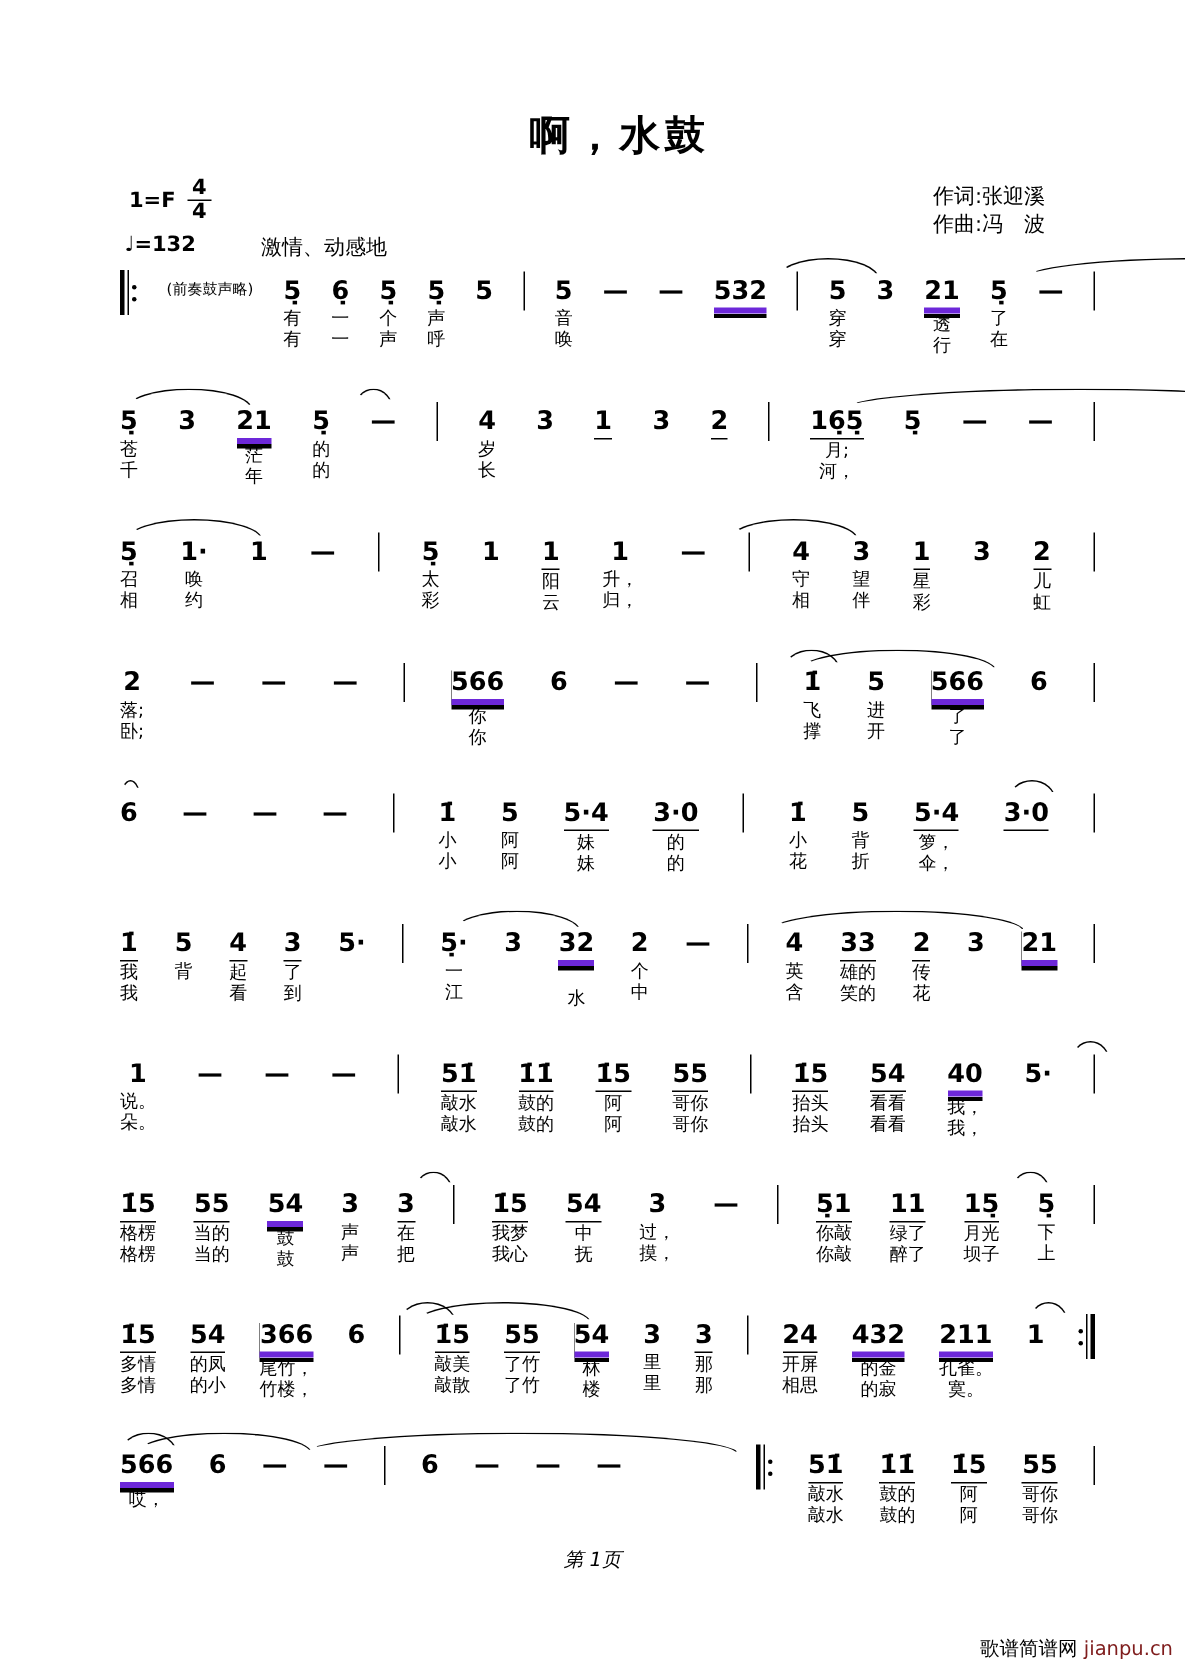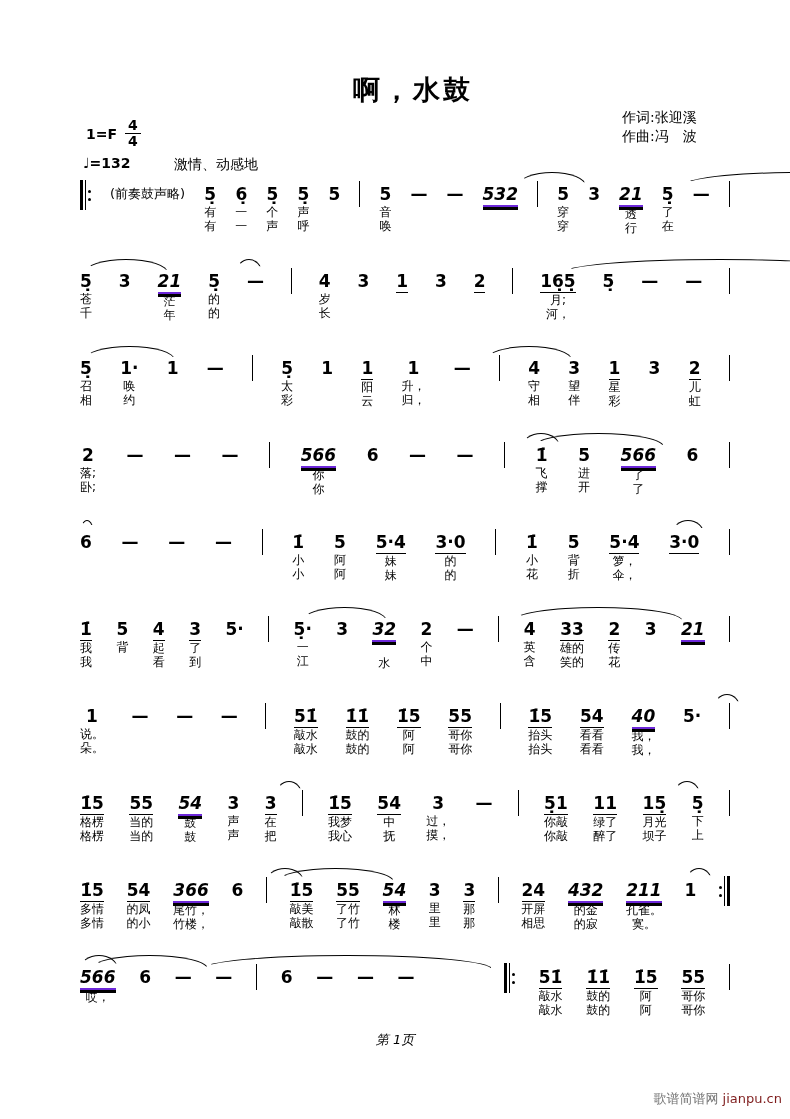--- a/index.html
+++ b/index.html
@@ -7,31 +7,31 @@
        font-family:"DejaVu Sans",sans-serif;color:#000;}
   .title{position:absolute;top:72px;left:0;width:100%;text-align:center;
          font-size:27px;font-weight:bold;font-family:"DejaVu Serif",serif;letter-spacing:3px;margin-left:18px;}
   .keyrow{position:absolute;left:86px;top:118px;display:flex;align-items:center;gap:8px;
           font-size:14px;font-weight:bold;}
   .frac{display:flex;flex-direction:column;align-items:center;line-height:15px;font-size:14px;}
   .frac .num{border-bottom:1px solid #000;padding:0 3px;}
   .frac .den{padding:0 3px;}
   .temporow{position:absolute;left:83px;top:155px;font-size:14px;font-weight:bold;text-align:right;}
   .expr{position:absolute;left:174px;top:156px;font-size:14px;}
-  .credits{position:absolute;left:622px;top:108px;font-size:14px;line-height:19px;white-space:nowrap;}
+  .credits{position:absolute;left:622px;top:122px;font-size:14px;line-height:19px;white-space:nowrap;}
   .systems{position:absolute;left:80px;top:183px;width:650px;}
   .system{position:relative;display:flex;justify-content:space-between;align-items:flex-start;
           height:50px;margin-bottom:37px;}
   .tok{display:flex;flex-direction:column;align-items:center;}
   .note{font-size:17px;font-weight:bold;line-height:22px;height:22px;white-space:nowrap;}
   .note.u1{border-bottom:1px solid #000;}
-  .note.u2{border-bottom:2px solid #6d28d9;box-shadow:0 3px 0 #000;font-style:italic;}
+  .note.u2{border-bottom:4px solid #6d28d9;box-shadow:0 3px 0 #000;}
   .ly{font-size:12px;line-height:14px;height:14px;white-space:nowrap;}
   .bar{width:1px;height:26px;background:#000;margin-top:-2px;}
-  .pre{font-size:13px;line-height:22px;white-space:nowrap;text-align:center;}
+  .pre{font-size:10px;line-height:22px;white-space:nowrap;text-align:center;}
   .gapx{width:42px;height:1px;}
   .rpt{display:flex;gap:2px;height:30px;margin-top:-3px;}
   .rpt .bthick{width:3px;background:#000;height:30px;display:block;}
   .rpt .bthin{width:1px;background:#000;height:30px;display:block;}
   .rpt .rdots{display:flex;flex-direction:column;justify-content:center;gap:5px;}
   .rpt .rdots i{width:3px;height:3px;background:#000;border-radius:50%;display:block;}
   .arc{position:absolute;top:-11px;height:12px;border:1px solid #000;
        border-color:#000 transparent transparent transparent;
        border-radius:50% 50% 0 0 / 100% 100% 0 0;}
   .footer{position:absolute;top:1031px;left:0;width:100%;text-align:center;font-size:13px;font-style:italic;}
@@ -808,15 +808,15 @@
       <div class="bar"></div>
       <div class="arc" style="left: 0px; width: 36px;"></div>
       <div class="arc" style="left: 10.8px; width: 115.6px;"></div>
       <div class="arc" style="left: 121.6px; width: 288.8px;"></div>
     </div>
   </div>
 
 <div class="footer">第 1页</div>
 
 <div class="watermark">
-  <span style="color: #737373;">歌谱简谱网</span>
+  <span style="color: #000000;">歌谱简谱网</span>
   <span style="color: #7f1d1d;">jianpu.cn</span>
 </div>
 
 </body></html>

